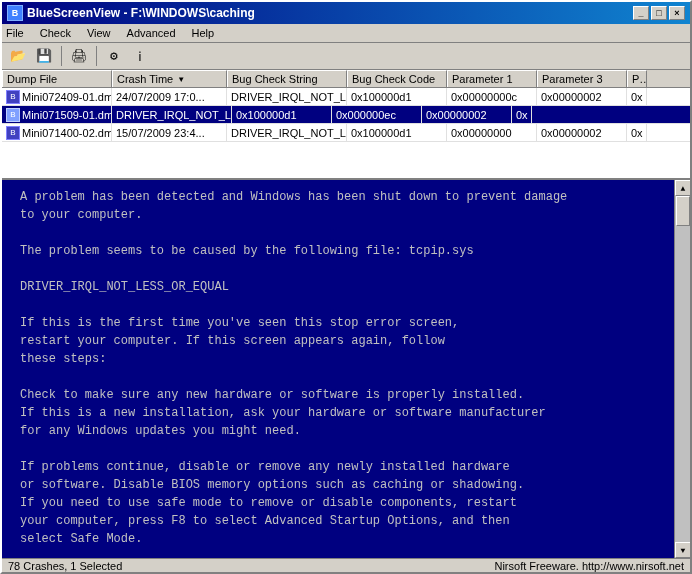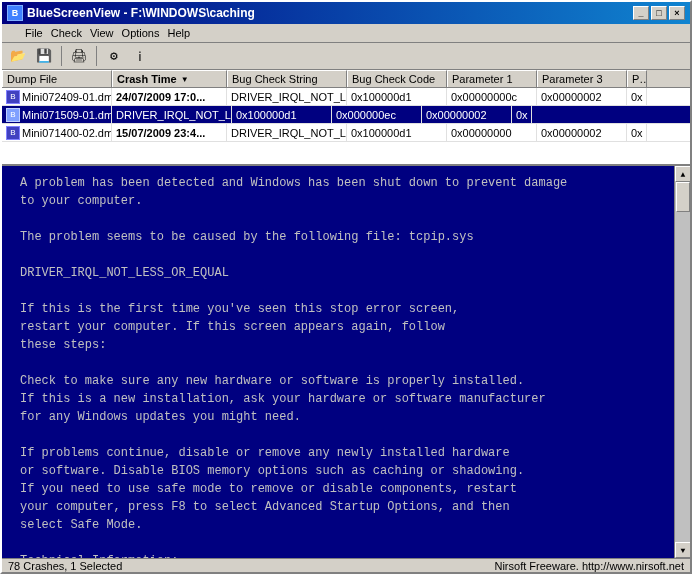--- a/index.html
+++ b/index.html
@@ -73,22 +73,23 @@
       font-size: 9px;
       font-family: Arial, sans-serif;
       cursor: pointer;
       color: black;
     }
 
     
     .menu-bar {
       background: #d4d0c8;
       border-bottom: 1px solid #808080;
-      padding: 2px 19px;
-      display: flex;
+      padding: 2px 0;
+      display: flex;
+      gap: 8px;
       flex-shrink: 0;
     }
 
     .menu-item {
       font-family: Arial, sans-serif;
       font-size: 11px;
       padding: 1px 4px;
       cursor: pointer;
       color: black;
     }
@@ -119,21 +120,21 @@
     .toolbar-separator {
       width: 1px;
       height: 20px;
       background: #808080;
       margin: 0 3px;
     }
 
     
     .table-area {
       flex-shrink: 0;
-      height: 96px;
+      height: 110px;
       background: white;
       border-bottom: 2px solid #808080;
       overflow: hidden;
       display: flex;
       flex-direction: column;
     }
 
     .table-header {
       display: flex;
       background: #d4d0c8;
@@ -149,21 +150,21 @@
       border-top: 1px solid #ffffff;
       border-left: 1px solid #ffffff;
       cursor: pointer;
       white-space: nowrap;
       overflow: hidden;
       text-overflow: ellipsis;
       flex-shrink: 0;
     }
 
     .col-dump { width: 110px; }
-    .col-crash { width: 115px; display: flex; align-items: center; gap: 2px; font-weight: bold; }
+    .col-crash { width: 115px; display: flex; align-items: center; gap: 2px; }
     .col-bug-string { width: 120px; }
     .col-bug-code { width: 100px; }
     .col-param1 { width: 90px; }
     .col-param2 { width: 90px; }
     .col-pe { width: 20px; }
 
     .table-body {
       overflow-y: auto;
       flex: 1;
     }
@@ -317,21 +318,21 @@
       <div class="title-btn">_</div>
       <div class="title-btn">□</div>
       <div class="title-btn">×</div>
     </div>
   </div>
 
   <div class="menu-bar">
     <span class="menu-item">File</span>
     <span class="menu-item">Check</span>
     <span class="menu-item">View</span>
-    <span class="menu-item">Options</span>
+    <span class="menu-item">Advanced</span>
     <span class="menu-item">Help</span>
   </div>
 
   <div class="toolbar">
     <div class="toolbar-btn" title="Open">📂</div>
     <div class="toolbar-btn" title="Save">💾</div>
     <div class="toolbar-separator"></div>
     <div class="toolbar-btn" title="Print">🖨</div>
     <div class="toolbar-separator"></div>
     <div class="toolbar-btn" title="Options">⚙</div>

